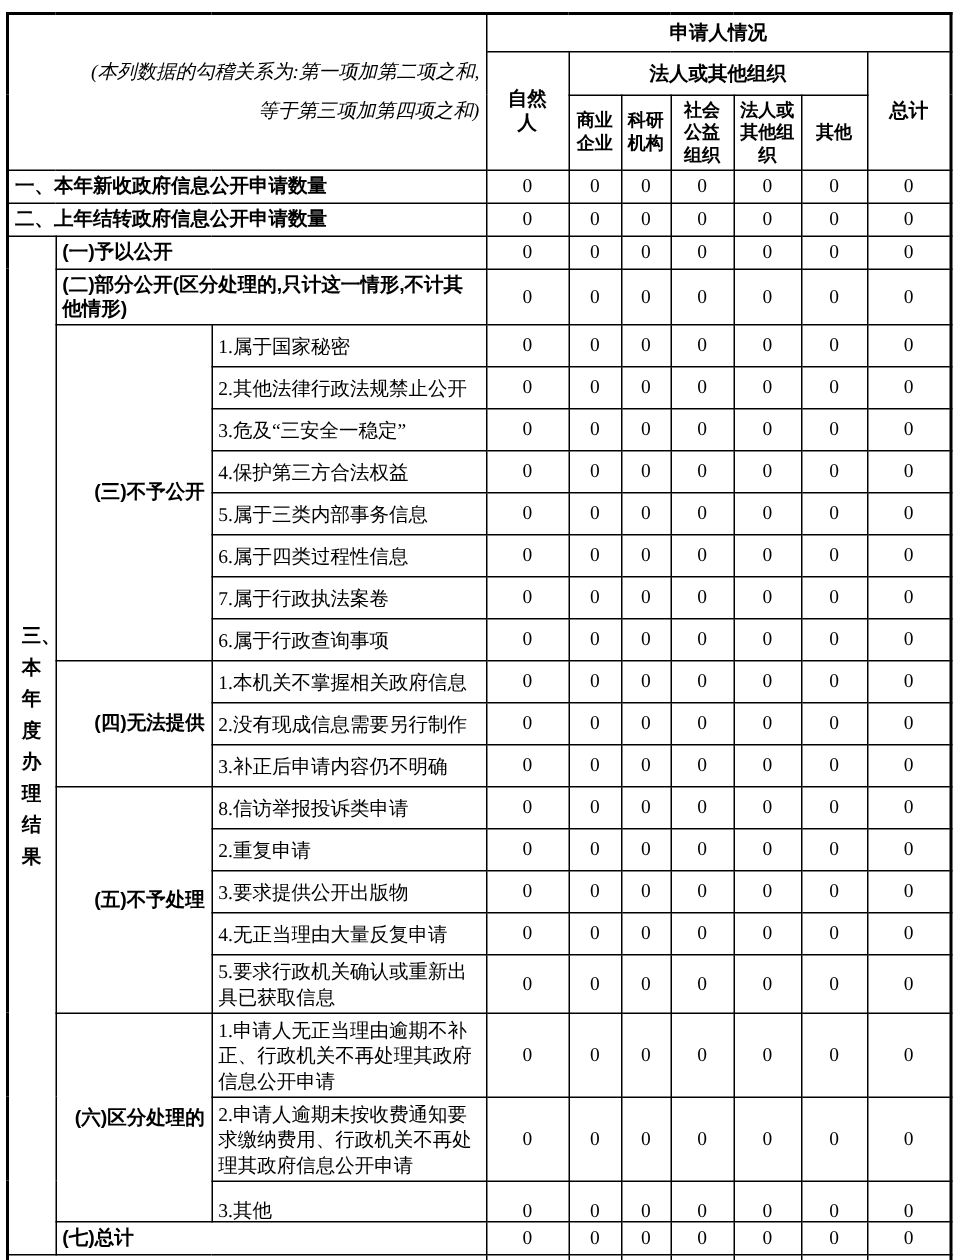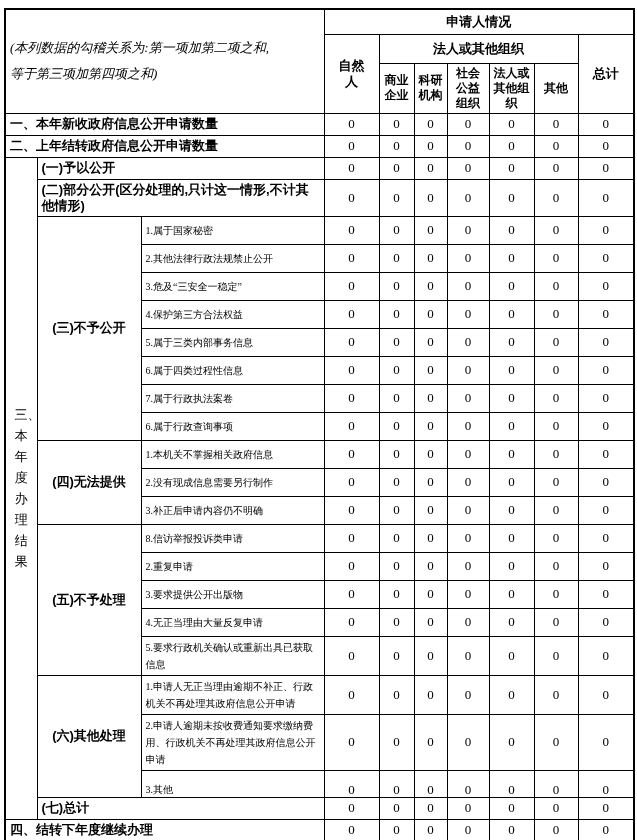--- a/index.html
+++ b/index.html
@@ -40,62 +40,61 @@
   .note-cell {
     text-align: center;
     vertical-align: middle;
   }
   .note {
     font-family: "Liberation Serif", serif;
     font-style: italic;
     font-size: 13px;
     line-height: 26px;
     white-space: pre-line;
-    text-align: left;
+    text-align: right;
   }
   .h-top { height: 25px; }
   .h-mid { height: 29px; }
   .h-sub th { height: 32px; font-size: 12px; line-height: 15px; }
   .force-narrow { width: 2.4em; margin: 12px auto; word-break: break-all; }
   
   td.label-main {
     font-weight: bold;
     font-size: 13px;
     line-height: 16px;
     text-align: left;
     padding: 3px 4px 3px 9px;
   }
   td.label-sub {
     font-family: "Liberation Serif", serif;
     font-weight: normal;
-    font-size: 10px;
+    font-size: 13px;
     line-height: 17px;
     text-align: left;
     padding: 3px 3px 3px 5px;
     margin-left: 36px;
   }
   td.group-cell {
     font-weight: bold;
     font-size: 13px;
-    text-align: center;
+    text-align: right;
     padding: 2px 2px 2px 7px;
     vertical-align: middle;
   }
   td.vcell {
     vertical-align: middle;
     padding: 2px 0;
   }
   .vtext {
-    font-weight: normal;
+    font-weight: bold;
     font-size: 13px;
     width: 1.05em;
     margin: 0 auto;
     word-break: break-all;
     line-height: 21px;
-    text-align: center;
   }
   td.val {
     font-family: "Liberation Serif", serif;
     font-size: 13px;
     text-align: center;
     padding: 2px 1px;
   }
   tr.row-main td.val, tr.row-main td.label-main { height: 22px; }
   tr.row-sub  td.val, tr.row-sub td.label-sub  { height: 28px; }
   tr.row-thin td.val, tr.row-thin td.label-sub { height: 14px; padding-top: 12px; padding-bottom: 0; line-height: 14px; }
@@ -341,21 +340,21 @@
           <td class="label-sub">5.要求行政机关确认或重新出具已获取信息</td>
           <td class="val">0</td>
           <td class="val">0</td>
           <td class="val">0</td>
           <td class="val">0</td>
           <td class="val">0</td>
           <td class="val">0</td>
           <td class="val">0</td>
         </tr>
         <tr class="row-sub">
-          <td class="group-cell" rowspan="3">(六)其他处理</td>
+          <td class="group-cell" rowspan="3">(六)区分处理的</td>
           <td class="label-sub">1.申请人无正当理由逾期不补正、行政机关不再处理其政府信息公开申请</td>
           <td class="val">0</td>
           <td class="val">0</td>
           <td class="val">0</td>
           <td class="val">0</td>
           <td class="val">0</td>
           <td class="val">0</td>
           <td class="val">0</td>
         </tr>
         <tr class="row-sub">

